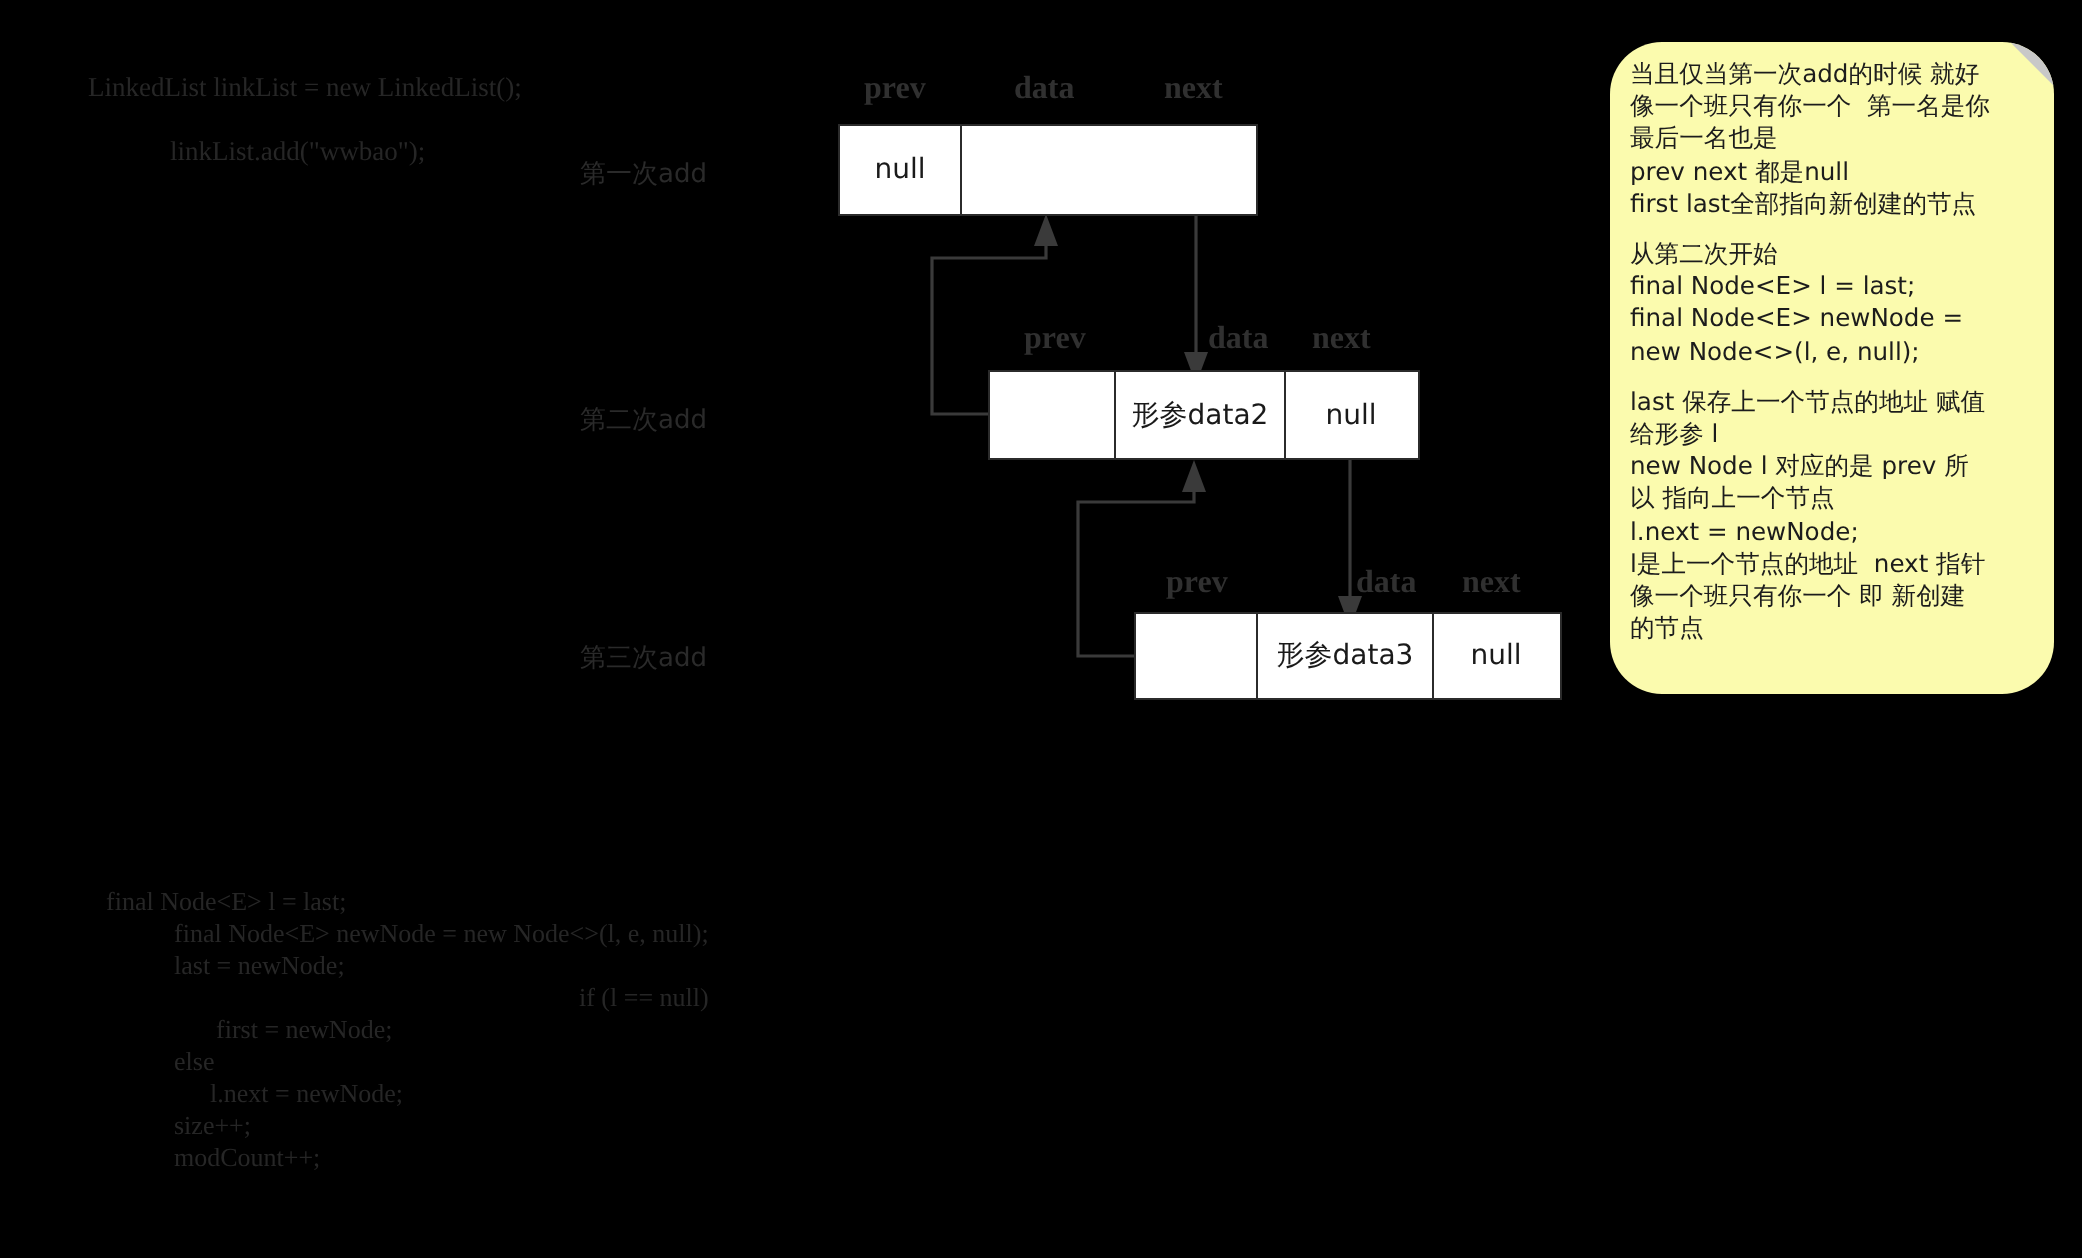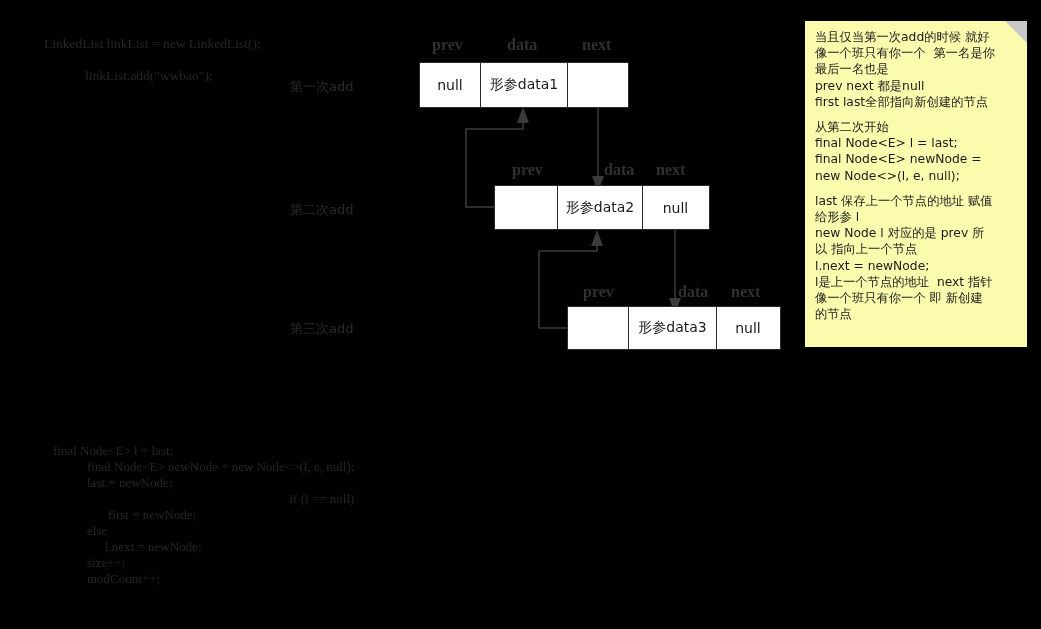--- a/index.html
+++ b/index.html
@@ -129,21 +129,20 @@
       <polygon points="597,230 591,246 603,246"></polygon>
     </g>
   </svg>
 
   <div class="abs field-caption" style="left:432px; top:36px;">prev</div>
   <div class="abs field-caption" style="left:507px; top:36px;">data</div>
   <div class="abs field-caption" style="left:582px; top:36px;">next</div>
 
   <div class="abs node-row" style="left:419px; top:62px; width:210px; height:46px;">
     <div class="node-cell" style="width:60px;">null</div>
-    <div class="node-cell" style="width:87px;">形参data1</div>
     <div class="node-cell" style="width:60px;"></div>
   </div>
 
   <div class="abs field-caption" style="left:512px; top:161px;">prev</div>
   <div class="abs field-caption" style="left:604px; top:161px;">data</div>
   <div class="abs field-caption" style="left:656px; top:161px;">next</div>
 
   <div class="abs node-row" style="left:494px; top:185px; width:216px; height:45px;">
     <div class="node-cell" style="width:62px;"></div>
     <div class="node-cell" style="width:85px;">形参data2</div>
@@ -165,21 +164,21 @@
     <div class="code-line" style="margin-left:34px;text-align:right;">final Node&lt;E&gt; newNode = new Node&lt;&gt;(l, e, null);</div>
     <div class="code-line" style="margin-left:34px;">last = newNode;</div>
     <div class="code-line" style="margin-left:34px;text-align:right;">if (l == null)</div>
     <div class="code-line" style="margin-left:55px;">first = newNode;</div>
     <div class="code-line" style="margin-left:34px;">else</div>
     <div class="code-line" style="margin-left:52px;">l.next = newNode;</div>
     <div class="code-line" style="margin-left:34px;">size++;</div>
     <div class="code-line" style="margin-left:34px;">modCount++;</div>
   </div>
 
-  <div class="abs" id="sticky-note" style="left:805px; top:21px; width:222px; height:326px;">
+  <div class="abs" id="sticky-note" style="left:805px; top:21px; width:222px; height:326px;border-radius:26px;">
     <div id="note-fold"></div>
     <div class="note-line">当且仅当第一次add的时候 就好</div>
     <div class="note-line">像一个班只有你一个  第一名是你</div>
     <div class="note-line">最后一名也是</div>
     <div class="note-line">prev next 都是null</div>
     <div class="note-line">first last全部指向新创建的节点</div>
     <div class="note-line blank"></div>
     <div class="note-line">从第二次开始</div>
     <div class="note-line">final Node&lt;E&gt; l = last;</div>
     <div class="note-line">final Node&lt;E&gt; newNode =</div>

